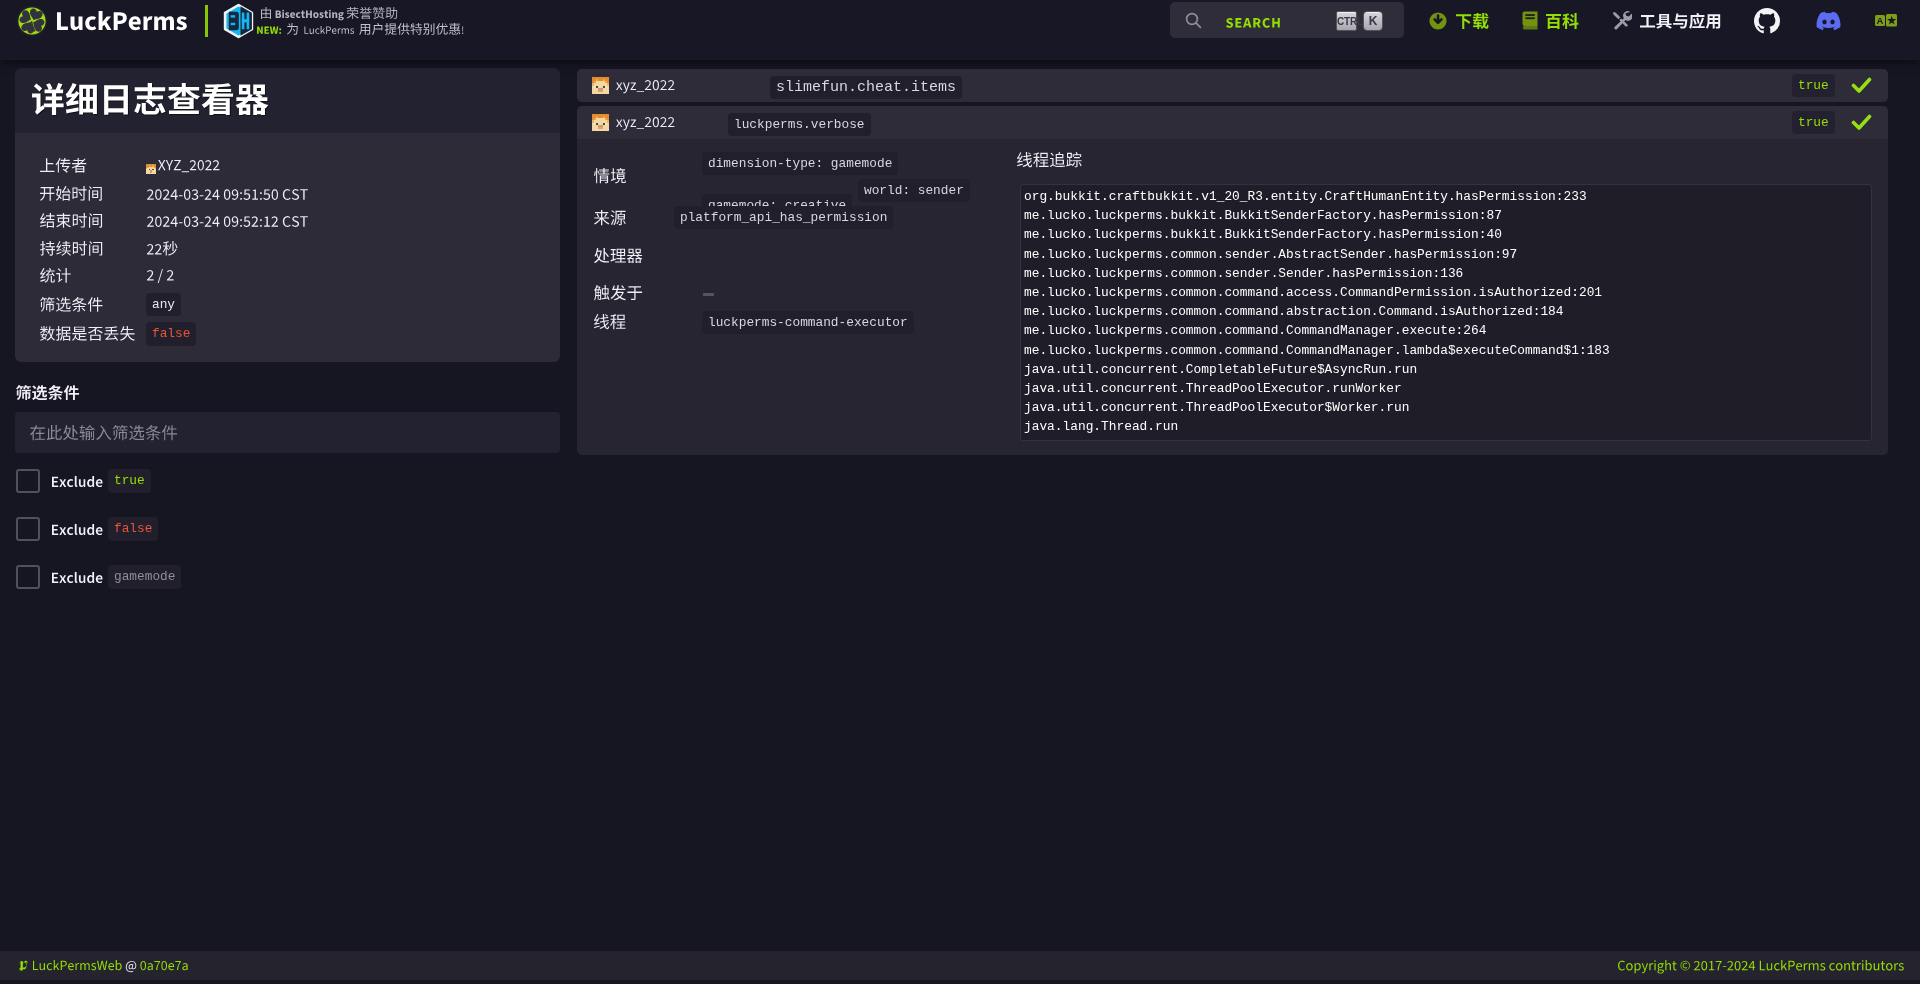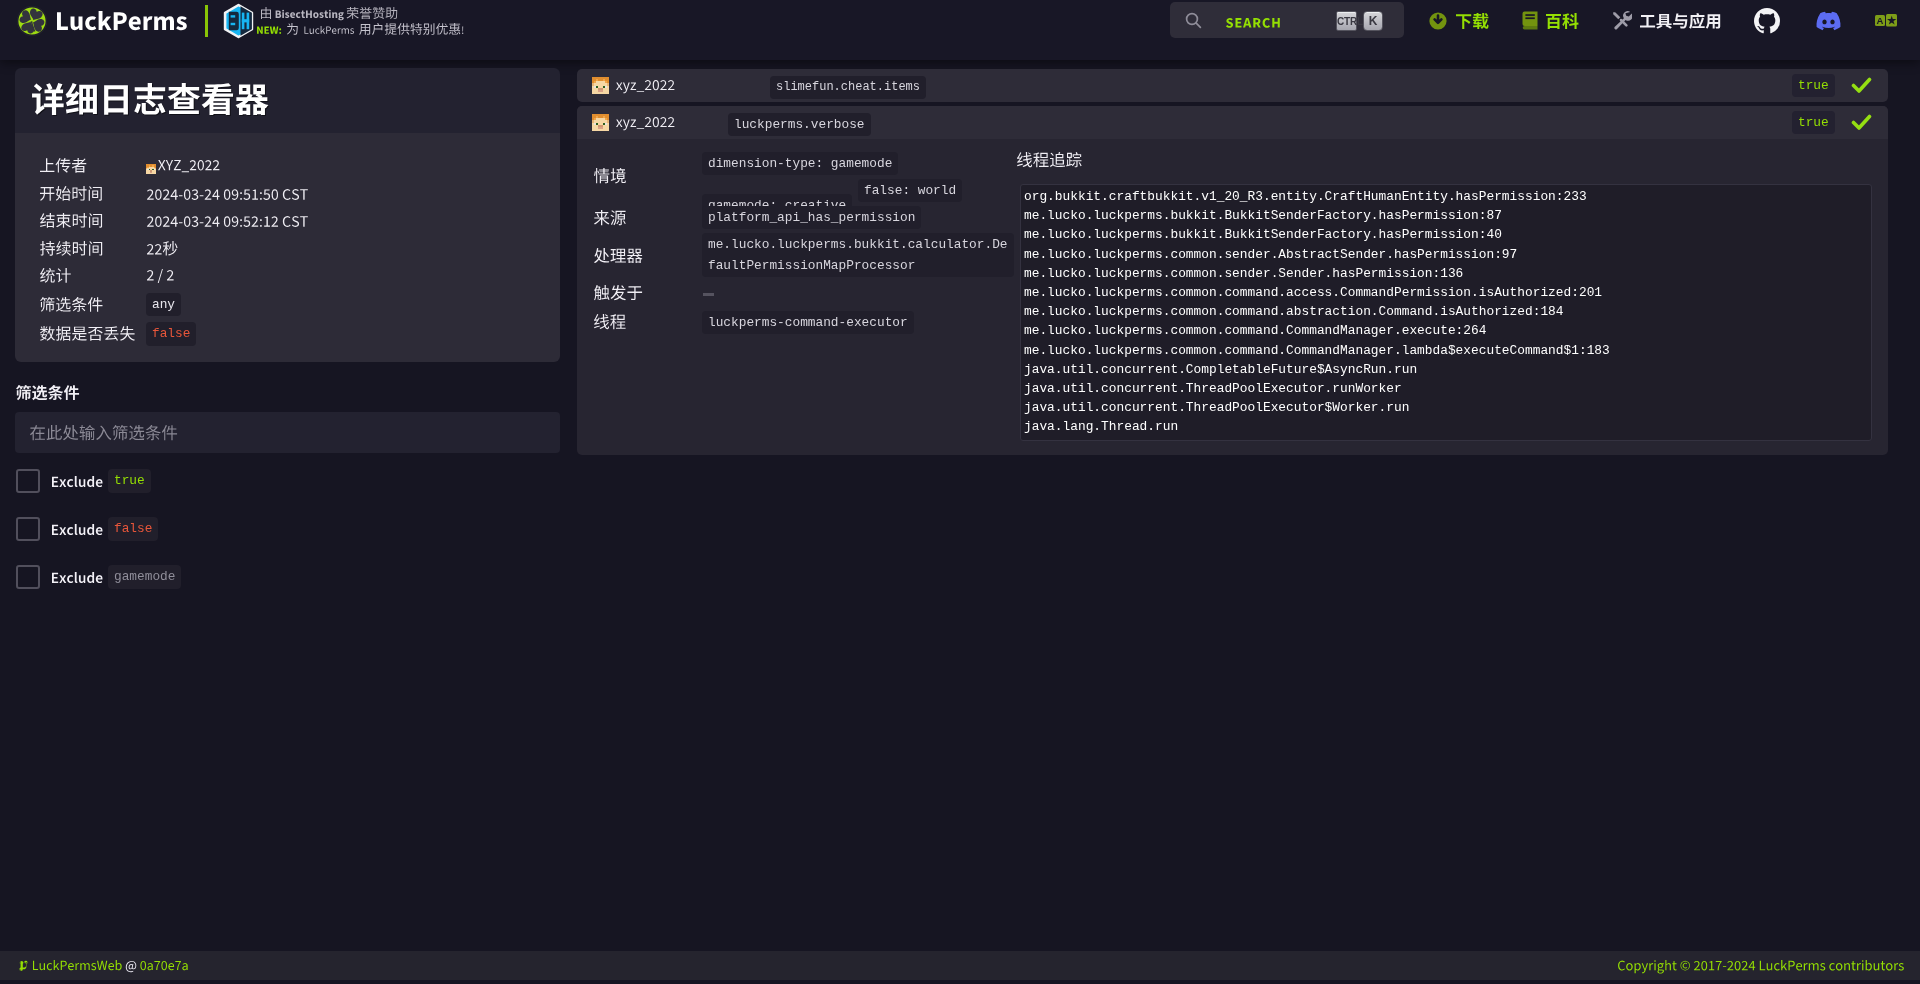--- a/index.html
+++ b/index.html
@@ -305,37 +305,36 @@
         <rect x="0" y="14.9" width="2.5" height="2.5" fill="#f6d7a4"></rect>
         <rect x="2.1" y="14.9" width="2.5" height="2.5" fill="#f6d7a4"></rect>
         <rect x="4.2" y="14.9" width="2.5" height="2.5" fill="#f6d7a4"></rect>
         <rect x="6.4" y="14.9" width="2.5" height="2.5" fill="#f6d7a4"></rect>
         <rect x="8.5" y="14.9" width="2.5" height="2.5" fill="#f6d7a4"></rect>
         <rect x="10.6" y="14.9" width="2.5" height="2.5" fill="#f6d7a4"></rect>
         <rect x="12.8" y="14.9" width="2.5" height="2.5" fill="#f6d7a4"></rect>
         <rect x="14.9" y="14.9" width="2.5" height="2.5" fill="#f6d7a4"></rect>
       </svg></div>
 
-<div class="chip23" style="position:absolute;left:770px;top:76px;background:#211f2b;border-radius:4px;font-family:'Liberation Mono',monospace;font-size:12px;color:#d8d6de;white-space:pre;line-height:23px;height:23px;padding:0 6px">slimefun.cheat.items</div>
+<div class="chip23" style="position:absolute;left:770px;top:76px;background:#211f2b;border-radius:4px;font-family:'Liberation Mono',monospace;font-size:15px;color:#d8d6de;white-space:pre;line-height:23px;height:23px;padding:0 6px">slimefun.cheat.items</div>
 <div class="chip chip23" style="left:728px;top:113px">luckperms.verbose</div>
 
 <div class="chip chip23" style="left:1792px;top:74px;color:#94df03;background:#232130">true</div>
 <div class="chip chip23" style="left:1792px;top:111px;color:#94df03;background:#232130">true</div>
 <svg class="abs" style="left:1851px;top:76px" width="21" height="18" viewBox="0 0 21 18">
 <path d="M2.5 9.5 L8 15 L18.5 3.5" fill="none" stroke="#95df12" stroke-width="3.6" stroke-linecap="round" stroke-linejoin="round"></path>
     </svg>
 <svg class="abs" style="left:1851px;top:113px" width="21" height="18" viewBox="0 0 21 18">
 <path d="M2.5 9.5 L8 15 L18.5 3.5" fill="none" stroke="#95df12" stroke-width="3.6" stroke-linecap="round" stroke-linejoin="round"></path>
     </svg>
 
 <div class="chip chip23" style="left:702px;top:152px">dimension-type: gamemode</div>
 <div class="chip chip23" style="left:702px;top:194px">gamemode: creative</div>
-<div class="chip chip23" style="left:858px;top:179px">false: world</div>
-<div class="chip chip23" style="left:702px;top:206px">platform_api_has_permission</div>
-<div class="chip" style="left:702px;top:233px;width:312px;height:44px;line-height:21px;padding:1px 6px;white-space:normal;word-break:break-all">me.lucko.luckperms.bukkit.calculator.DefaultPermissionMapProcessor</div>
+<div class="chip chip23" style="left:858px;top:179px">world: sender</div>
+<div class="chip chip23" style="left:674px;top:206px">platform_api_has_permission</div>
 <div class="abs" style="left:703px;top:293px;width:11px;height:2.6px;background:#55535f"></div>
 <div class="chip chip23" style="left:702px;top:311px">luckperms-command-executor</div>
 
 <div class="abs" style="left:1020px;top:184px;width:852px;height:257px;background:#1f1d28;border:1px solid #343240;border-radius:3px"></div>
 <div class="abs mono" style="left:1024px;top:187px;line-height:19.2px;font-size:12.85px">org.bukkit.craftbukkit.v1_20_R3.entity.CraftHumanEntity.hasPermission:233
 me.lucko.luckperms.bukkit.BukkitSenderFactory.hasPermission:87
 me.lucko.luckperms.bukkit.BukkitSenderFactory.hasPermission:40
 me.lucko.luckperms.common.sender.AbstractSender.hasPermission:97
 me.lucko.luckperms.common.sender.Sender.hasPermission:136
 me.lucko.luckperms.common.command.access.CommandPermission.isAuthorized:201

